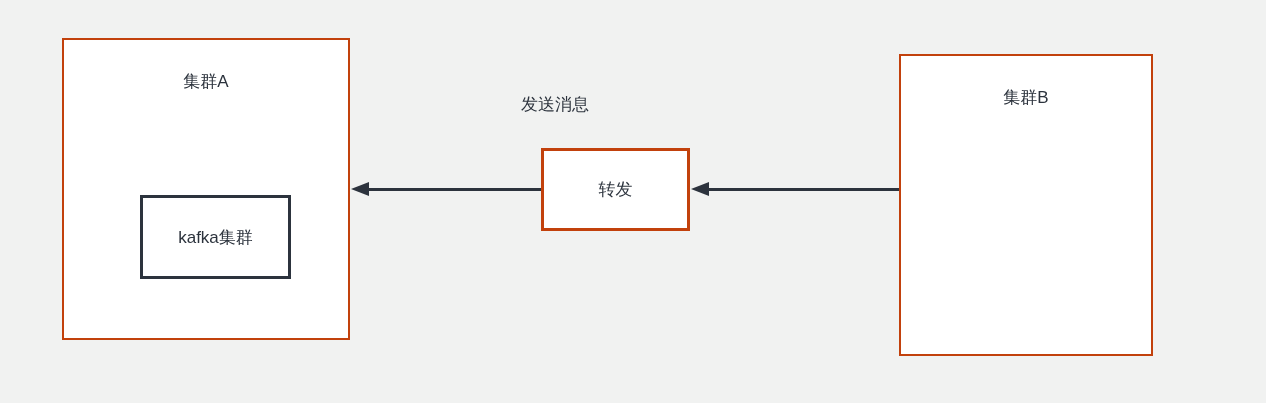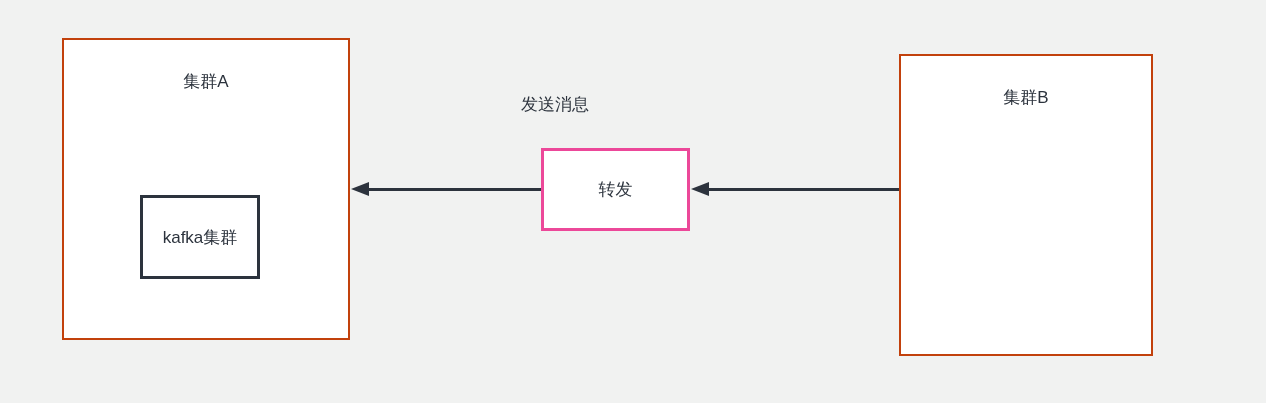--- a/index.html
+++ b/index.html
@@ -36,27 +36,27 @@
     position: absolute;
     background: #ffffff;
     border: 3px solid #2c333d;
     box-sizing: border-box;
     display: flex;
     align-items: center;
     justify-content: center;
     font-size: 17px;
     color: #2c333d;
   }
-  .node-kafka { left: 76px; top: 155px; width: 120px; height: 84px; }
+  .node-kafka { left: 76px; top: 155px; width: 151px; height: 84px; }
   .node-app   { left: 77px; top: 154px; width: 149px; height: 85px; }
   .node-forward {
     position: absolute;
     left: 541px; top: 148px; width: 149px; height: 83px;
     background: #ffffff;
-    border: 3px solid #ec4899;
+    border: 3px solid #c2410c;
     box-sizing: border-box;
     display: flex;
     align-items: center;
     justify-content: center;
     font-size: 17px;
     color: #2c333d;
   }
   .flow-caption {
     position: absolute;
     left: 521px; top: 93px; width: 190px;

